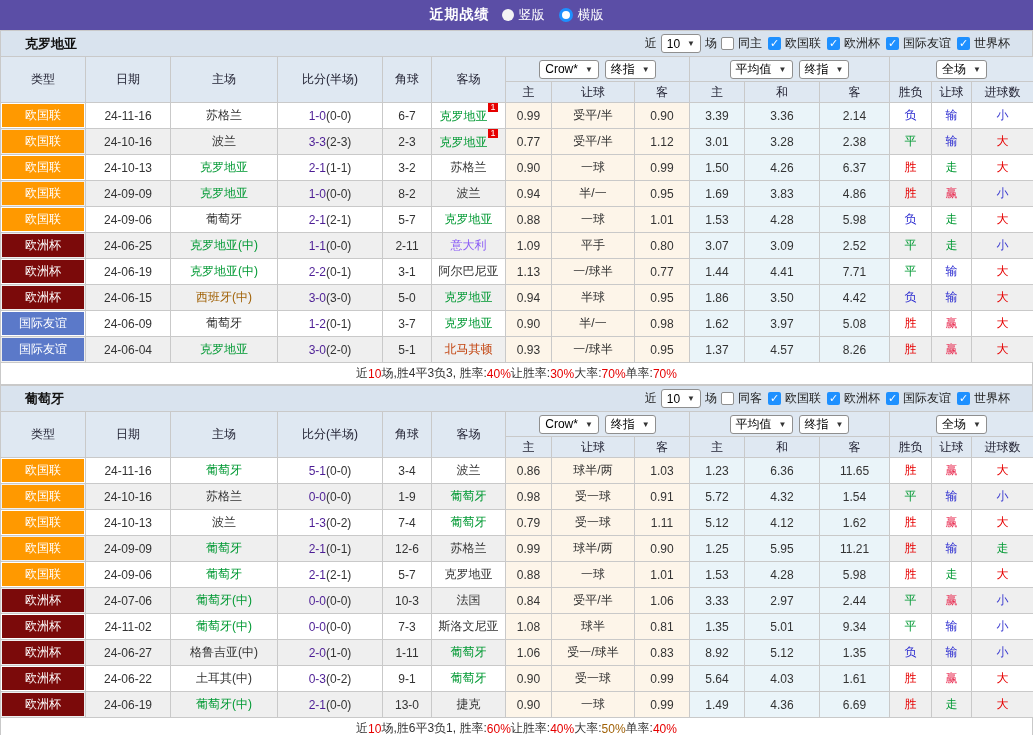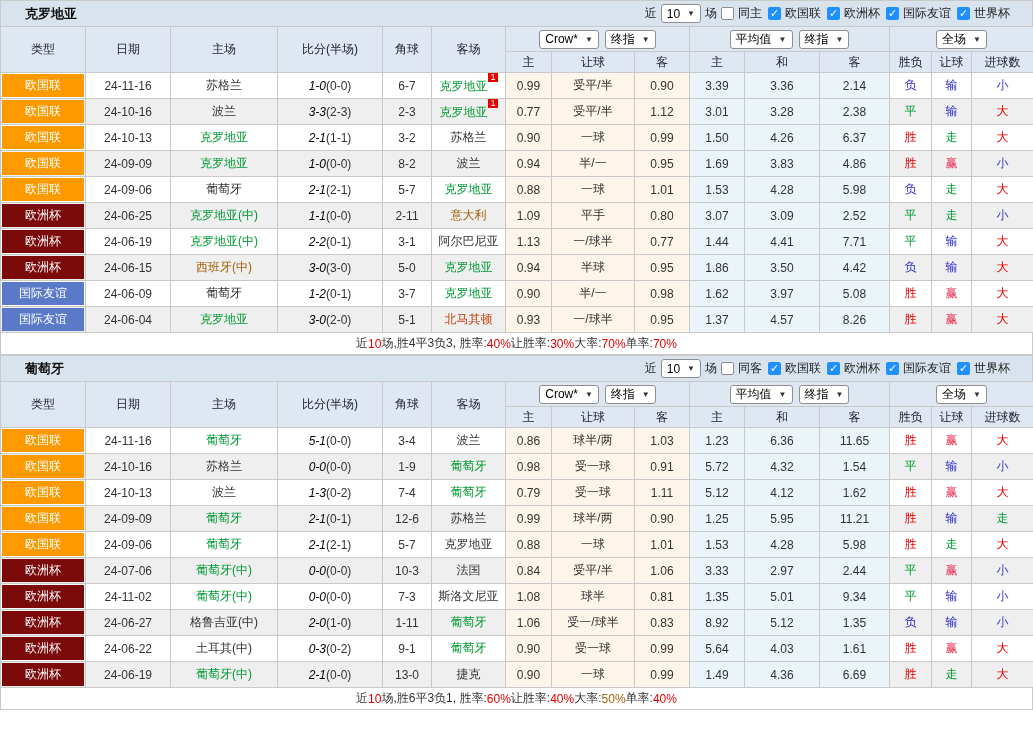--- a/index.html
+++ b/index.html
@@ -37,32 +37,45 @@
   thead th{background:#dfe8f2;font-weight:normal;color:#223;}
   .hrow1 th{height:25px;}
   .hrow2 th{height:21px;}
   .selcell{display:flex;align-items:center;justify-content:center;gap:6px;}
   tbody td{height:26px;color:#333;}
   .cream{background:#fdf5e9;}
   .lblue{background:#eaf4f9;}
   tbody tr:nth-child(even) .base{background:#efefef;}
   tbody tr:nth-child(odd) .base{background:#fff;}
   .badge{display:block;margin:1px;color:#fff;font-size:12px;line-height:23px;height:23px;}
-  .ft{color:#000000;font-style:italic;}
+  .ft{color:#4c1d95;}
   .ht{color:#333;}
   .sup{background:#e60000;color:#fff;font-size:9px;padding:0 2px;margin-left:1px;position:relative;top:-5px;}
 
   
   .summary{height:22px;display:flex;align-items:center;justify-content:center;font-size:12px;border:1px solid #c9c9c9;border-top:none;background:#fff;}
 </style>
 </head>
 <body>
 
 <div class="page">
 
+  <div class="topbar">
+    <span class="title">近期战绩</span>
+    <span class="radio-group">
+      <span class="radio-item">
+        <span class="radio off"></span>
+        <span>竖版</span>
+      </span>
+      <span class="radio-item">
+        <span class="radio on"></span>
+        <span>横版</span>
+      </span>
+    </span>
+  </div>
 
   <div class="section">
     <div class="filter-row">
       <span class="team">克罗地亚</span>
       <span class="filters">
         <span>近</span>
         <span class="sel">
             <span>10</span>
           </span>
         <span>场</span>
@@ -244,21 +257,21 @@
             <td class="base"><span style="color:#e60000">大</span></td>
           </tr>
           <tr>
             <td class="base">
               <span class="badge" style="background:#7b0a0a">欧洲杯</span>
             </td>
             <td class="base">24-06-25</td>
             <td class="base"><span style="color:#009933">克罗地亚(中)</span></td>
             <td class="base"><span class="ft">1-1</span><span class="ht">(0-0)</span></td>
             <td class="base">2-11</td>
-            <td class="base"><span style="color:#a16207">意大利</span></td>
+            <td class="base"><span style="color:#8b5cf6">意大利</span></td>
             <td class="cream">1.09</td>
             <td class="cream">平手</td>
             <td class="cream">0.80</td>
             <td class="lblue">3.07</td>
             <td class="lblue">3.09</td>
             <td class="lblue">2.52</td>
             <td class="base"><span style="color:#009933">平</span></td>
             <td class="base"><span style="color:#009933">走</span></td>
             <td class="base"><span style="color:#3a3ad0">小</span></td>
           </tr>

